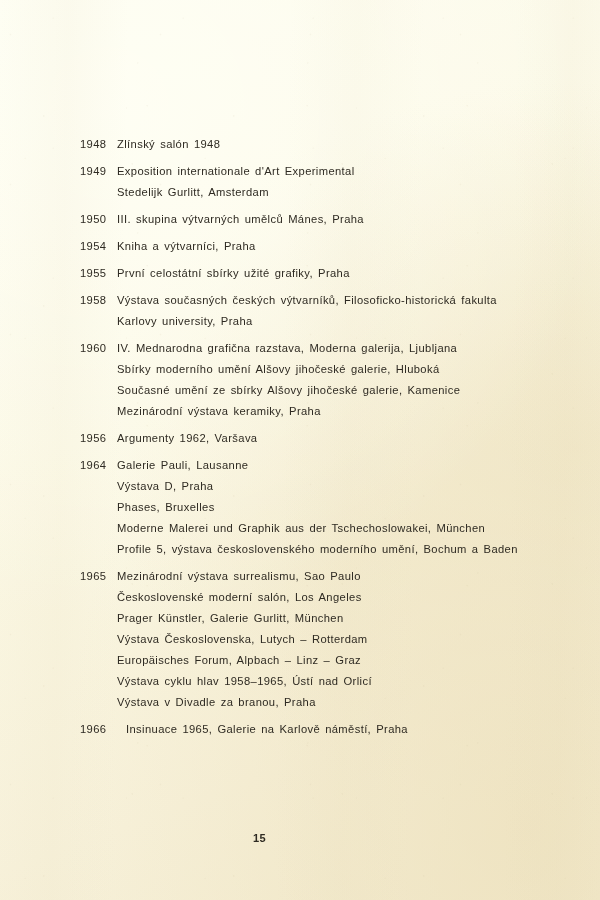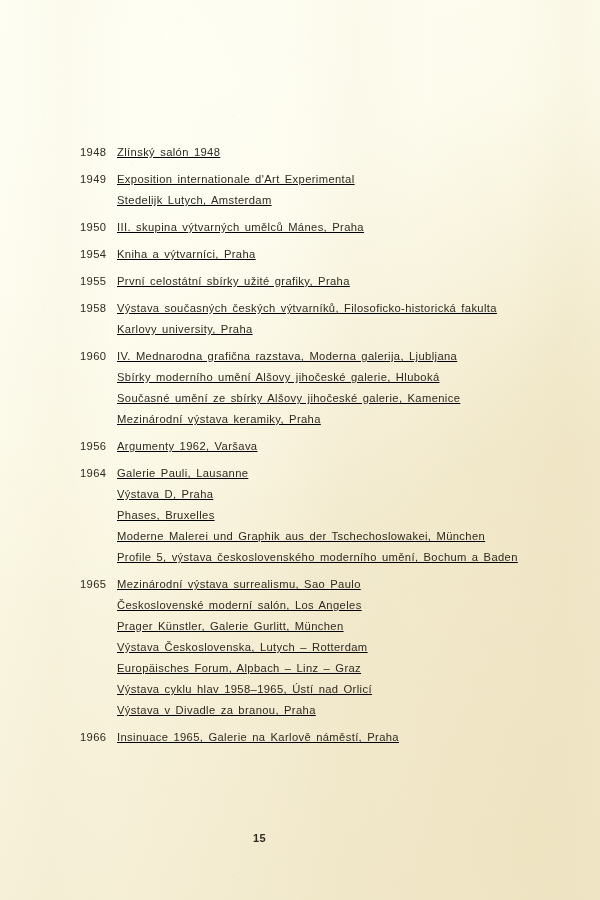--- a/index.html
+++ b/index.html
@@ -58,44 +58,42 @@
                              rgba(226,214,178,0) 47%, rgba(226,214,178,0.26) 58%, rgba(226,214,178,0) 69%,
                              rgba(226,214,178,0) 84%, rgba(226,214,178,0.30) 93%, rgba(226,214,178,0) 100%);
   }
 
   
   .content {
     position: absolute;
     left: 80px;
     top: 134px;
     width: 470px;
-    margin-top: 8px;
   }
 
   .entry {
     display: flex;
     align-items: flex-start;
     margin-bottom: 6px;
   }
-  .entry:last-of-type { margin-bottom: 0; }
+  .entry:last-of-type { margin-bottom: 0; gap: 9px; }
 
   .year {
     flex: 0 0 auto;
     width: 30px;
     font-size: 11.2px;
     letter-spacing: 0.35px;
     color: #2e2a22;
     line-height: 21px;
     white-space: nowrap;
   }
 
   .lines {
     flex: 1 1 auto;
     padding-left: 7px;
-    text-decoration: underline;
   }
 
   .line {
     font-size: 11.2px;
     line-height: 21px;
     color: #2e2a22;
     letter-spacing: 0.38px;
     word-spacing: 1.6px;
     white-space: nowrap;
   }
@@ -129,21 +127,21 @@
       <div class="entry">
         <div class="year">1948</div>
         <div class="lines">
           <div class="line">Zlínský salón 1948</div>
         </div>
       </div>
       <div class="entry">
         <div class="year">1949</div>
         <div class="lines">
           <div class="line">Exposition internationale d'Art Experimental</div>
-          <div class="line">Stedelijk Lutych, Amsterdam</div>
+          <div class="line">Stedelijk Gurlitt, Amsterdam</div>
         </div>
       </div>
       <div class="entry">
         <div class="year">1950</div>
         <div class="lines">
           <div class="line">III. skupina výtvarných umělců Mánes, Praha</div>
         </div>
       </div>
       <div class="entry">
         <div class="year">1954</div>

